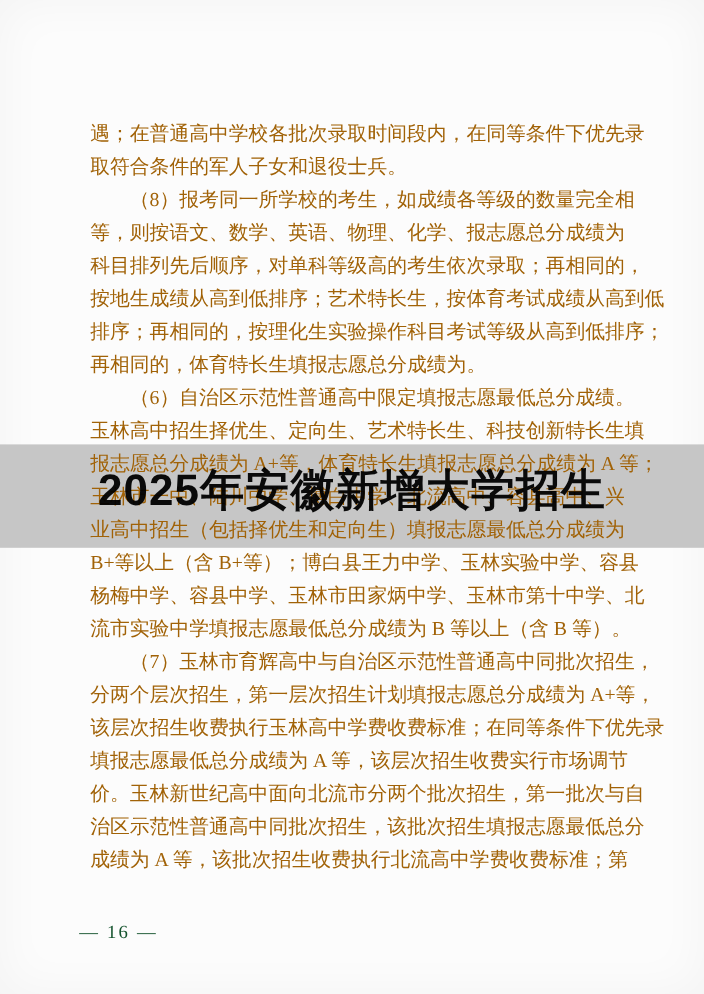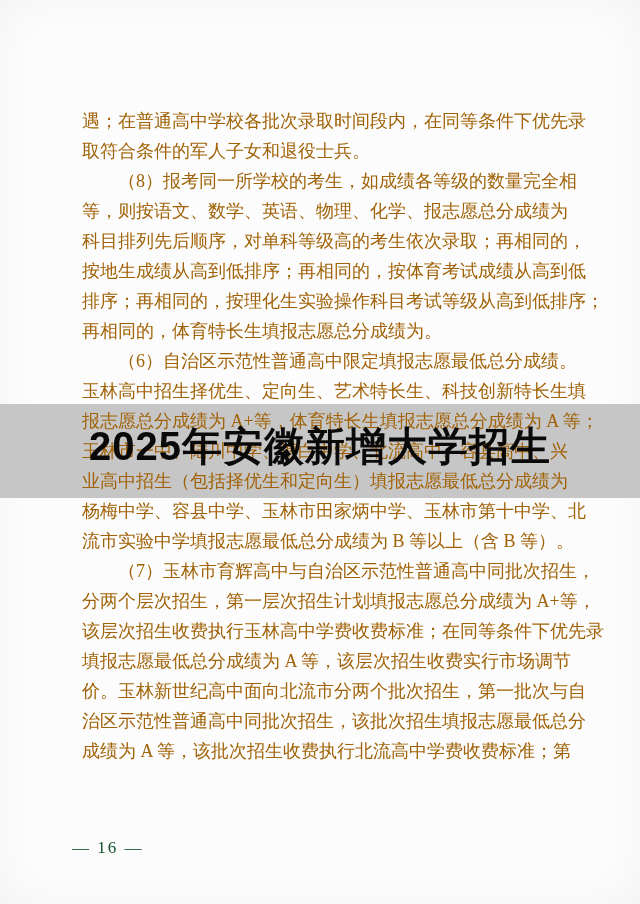--- a/index.html
+++ b/index.html
@@ -82,28 +82,29 @@
 <div class="page">
 
   <div class="band"></div>
 
   <div class="textblock">
     <div class="line">遇；在普通高中学校各批次录取时间段内，在同等条件下优先录</div>
     <div class="line no-just">取符合条件的军人子女和退役士兵。</div>
     <div class="line">　　（8）报考同一所学校的考生，如成绩各等级的数量完全相</div>
     <div class="line">等，则按语文、数学、英语、物理、化学、报志愿总分成绩为</div>
     <div class="line">科目排列先后顺序，对单科等级高的考生依次录取；再相同的，</div>
-    <div class="line">按地生成绩从高到低排序；再相同的，按体育考试成绩从高到低</div>
+    <div class="line">按地生成绩从高到低排序；艺术特长生，按体育考试成绩从高到低</div>
     <div class="line">排序；再相同的，按理化生实验操作科目考试等级从高到低排序；</div>
     <div class="line no-just">再相同的，体育特长生填报志愿总分成绩为。</div>
     <div class="line">　　（6）自治区示范性普通高中限定填报志愿最低总分成绩。</div>
     <div class="line">玉林高中招生择优生、定向生、艺术特长生、科技创新特长生填</div>
     <div class="line">报志愿总分成绩为 A+等，体育特长生填报志愿总分成绩为 A 等；</div>
     <div class="line">玉林市一中、陆川中学、博白中学、北流高中、容县高中、兴</div>
     <div class="line">业高中招生（包括择优生和定向生）填报志愿最低总分成绩为</div>
+    <div class="line">B+等以上（含 B+等）；博白县王力中学、玉林实验中学、容县</div>
     <div class="line">杨梅中学、容县中学、玉林市田家炳中学、玉林市第十中学、北</div>
     <div class="line">流市实验中学填报志愿最低总分成绩为 B 等以上（含 B 等）。</div>
     <div class="line">　　（7）玉林市育辉高中与自治区示范性普通高中同批次招生，</div>
     <div class="line">分两个层次招生，第一层次招生计划填报志愿总分成绩为 A+等，</div>
     <div class="line">该层次招生收费执行玉林高中学费收费标准；在同等条件下优先录</div>
     <div class="line">填报志愿最低总分成绩为 A 等，该层次招生收费实行市场调节</div>
     <div class="line">价。玉林新世纪高中面向北流市分两个批次招生，第一批次与自</div>
     <div class="line">治区示范性普通高中同批次招生，该批次招生填报志愿最低总分</div>
     <div class="line">成绩为 A 等，该批次招生收费执行北流高中学费收费标准；第</div>
   </div>

